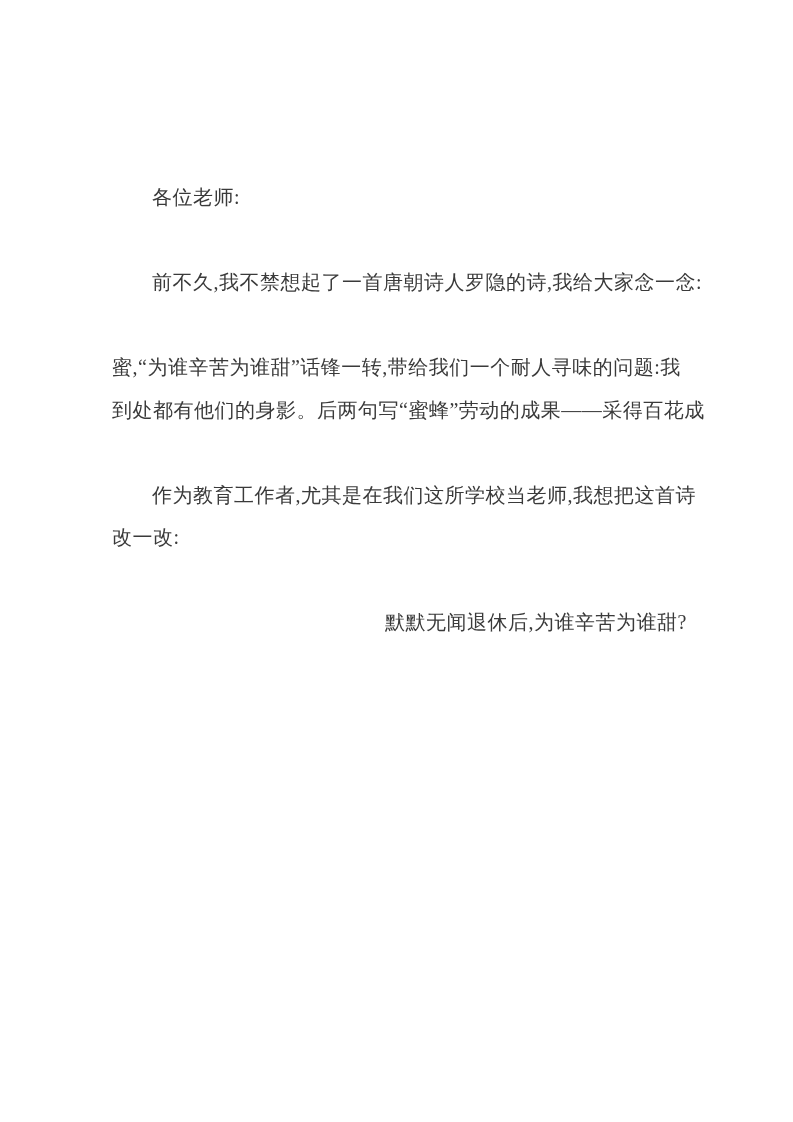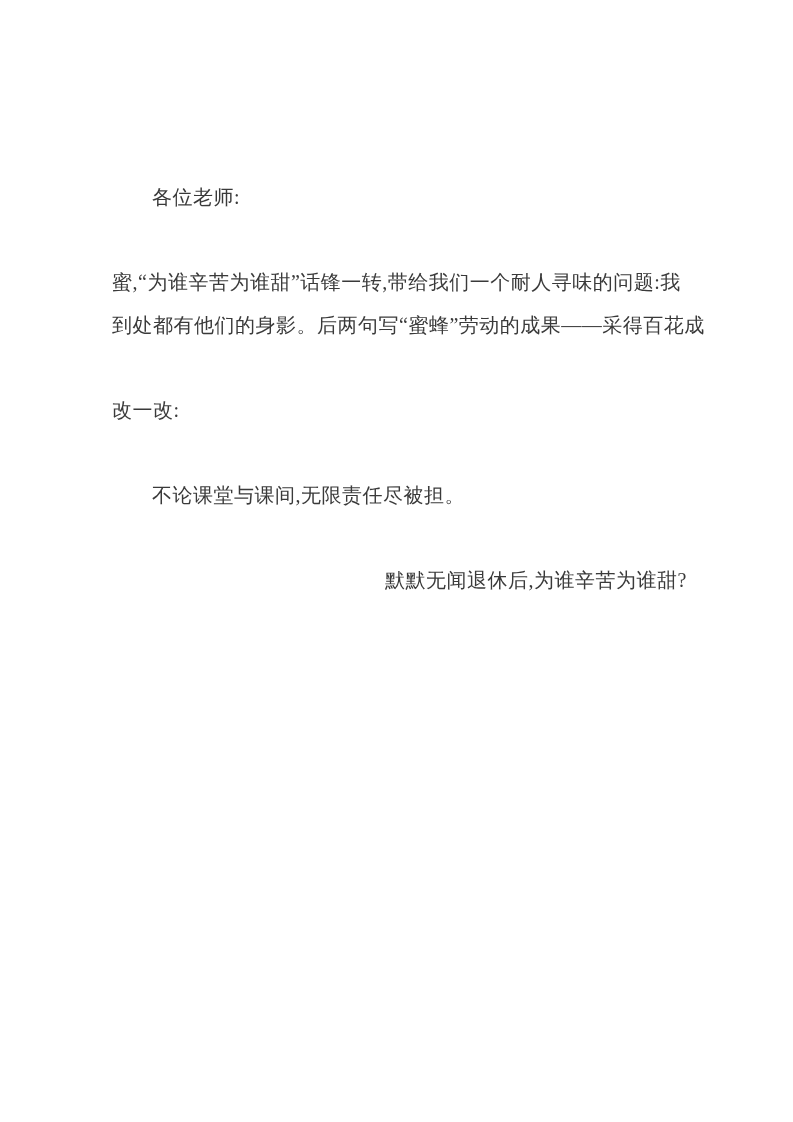--- a/index.html
+++ b/index.html
@@ -39,26 +39,27 @@
 </style>
 </head>
 <body>
 
 <div class="page">
   <div class="doc-body" id="doc-body" style="color: rgb(58, 58, 58);">
       <div class="paragraph">
         <div class="text-line first">各位老师:</div>
       </div>
       <div class="paragraph">
+        <div class="text-line first">前不久,我不禁想起了一首唐朝诗人罗隐的诗,我给大家念一念:</div>
+      </div>
+      <div class="paragraph">
         <div class="text-line">蜜,“为谁辛苦为谁甜”话锋一转,带给我们一个耐人寻味的问题:我</div>
         <div class="text-line">到处都有他们的身影。后两句写“蜜蜂”劳动的成果——采得百花成</div>
       </div>
       <div class="paragraph">
+        <div class="text-line first">作为教育工作者,尤其是在我们这所学校当老师,我想把这首诗</div>
         <div class="text-line">改一改:</div>
-      </div>
-      <div class="paragraph">
-        <div class="text-line first">不论课堂与课间,无限责任尽被担。</div>
       </div>
       <div class="paragraph">
         <div class="text-line first">默默无闻退休后,为谁辛苦为谁甜?</div>
       </div>
     </div>
 </div>
 
 </body></html>

